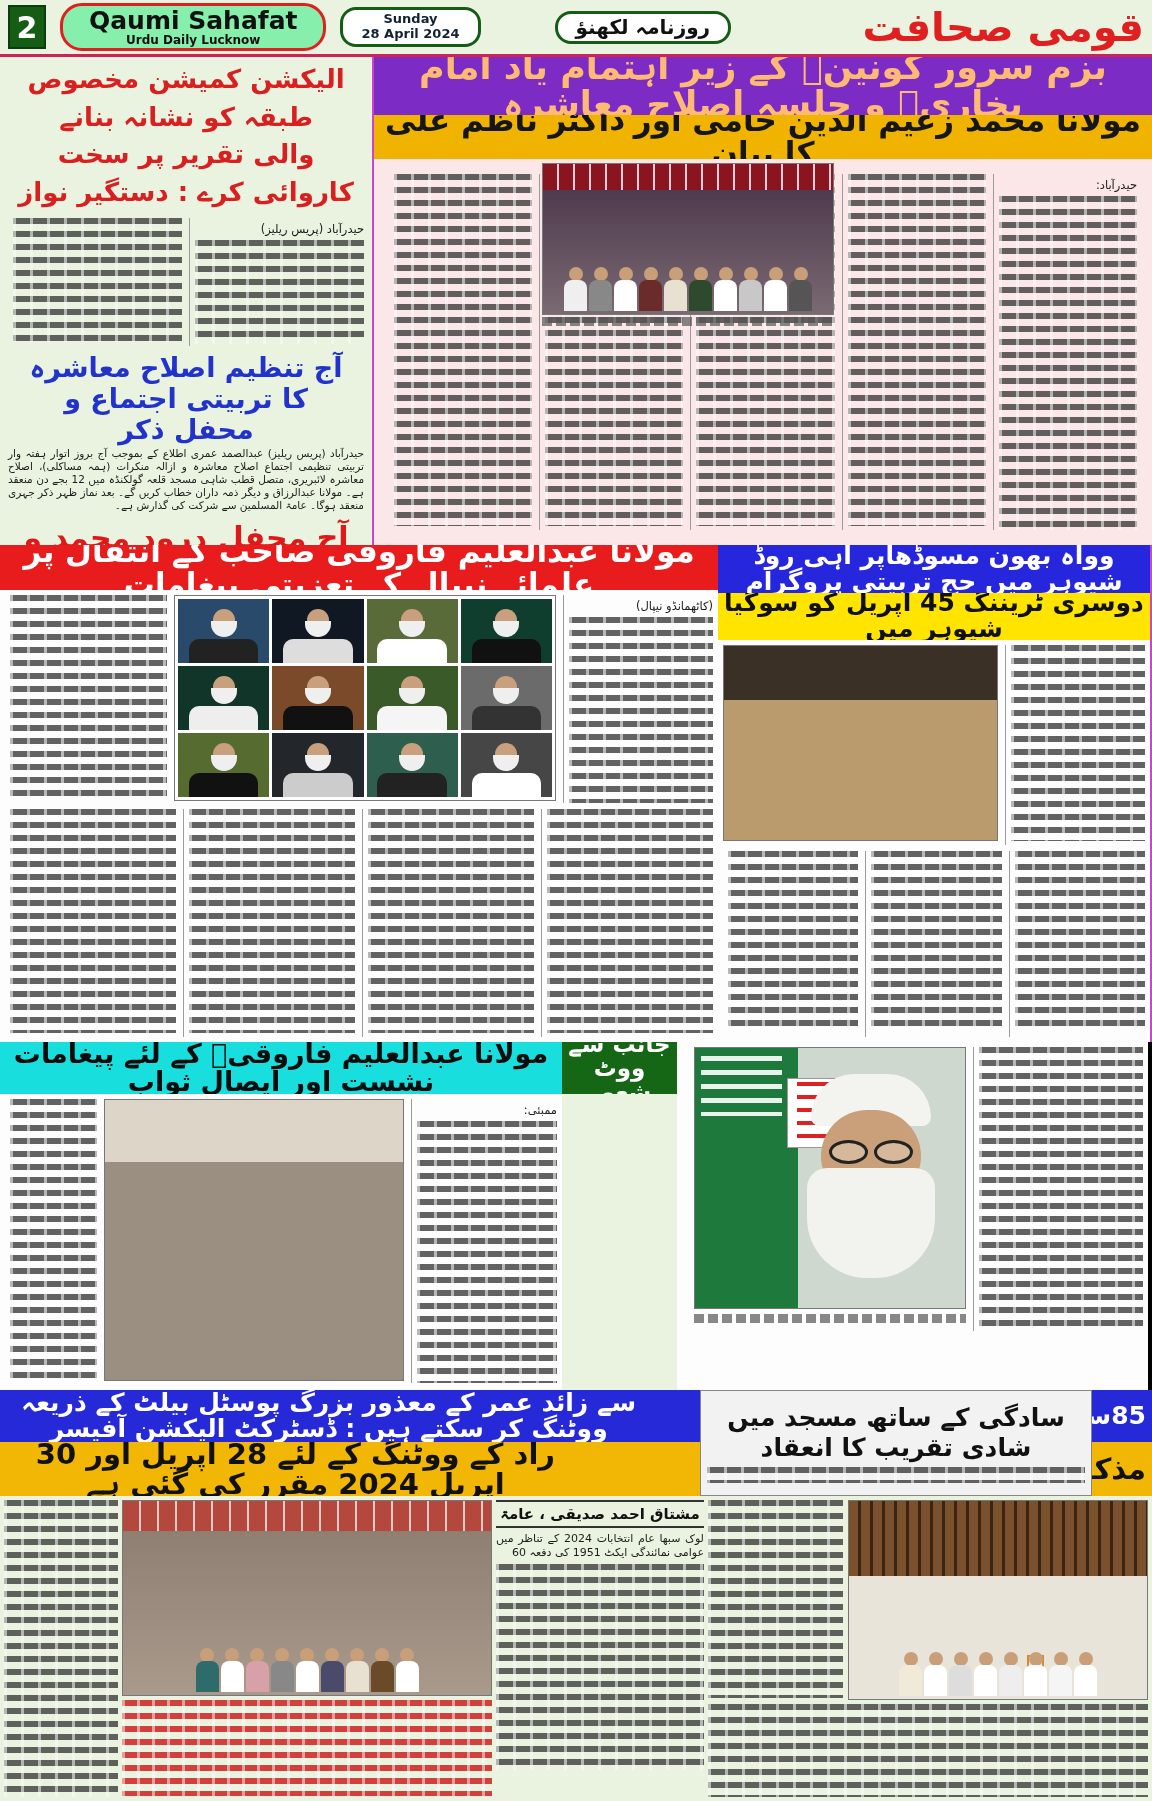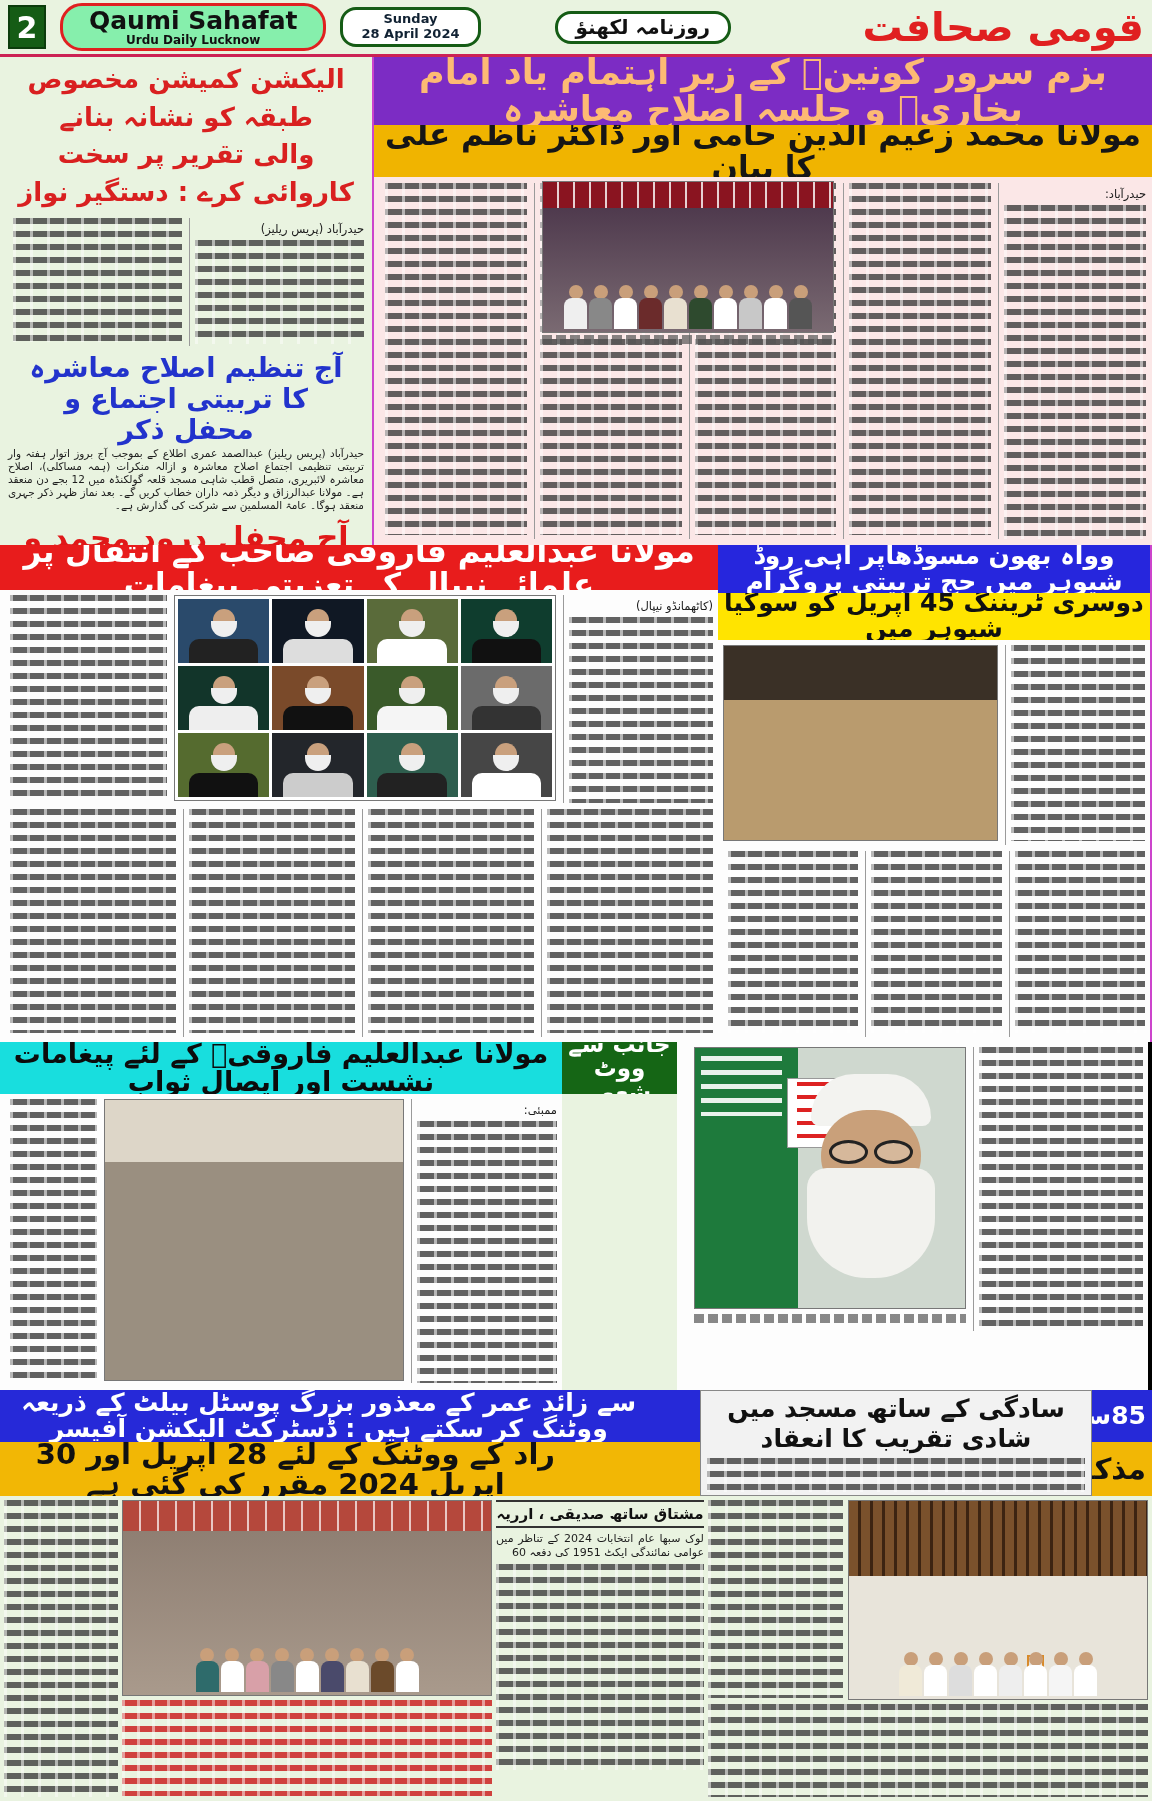--- a/index.html
+++ b/index.html
@@ -45,21 +45,21 @@
   .tile .torso{position:absolute;bottom:0;left:12%;right:12%;height:38%;border-radius:10px 10px 0 0;background:var(--t,#222)}
   
   .toprow{height:488px}
   .tl{width:372px;padding:4px 8px;background:#e9f3e0}
   .tl-head{color:#d92020;font-weight:bold;font-size:26px;text-align:center;line-height:1.45;direction:rtl}
   .blue-head{color:#2233cc;font-weight:bold;font-size:27px;text-align:center;direction:rtl;margin:6px 16px 2px}
   .red-head2{color:#e01818;font-weight:bold;font-size:30px;text-align:center;direction:rtl;margin:8px 0 2px}
   .tr{width:780px;display:flex;flex-direction:column;border-left:2px solid #cc44cc}
   .band-purple{background:#7c2cc4;color:#fdba74;font-size:35px;height:68px}
   .band-yellow{background:#f0b400;color:#161616;font-size:31px;height:52px}
-  .tr-body{flex:1;background:#fbe7e7;position:relative;padding:6px}
+  .tr-body{flex:1;background:#fbe7e7;position:relative;padding:15px}
   .tr-photo{position:absolute;left:168px;top:4px;width:292px;height:152px}
   .tr-photo .banner{position:absolute;top:0;left:0;right:0;height:26px;background:#8a1420;background-image:repeating-linear-gradient(90deg,transparent 0 14px,rgba(255,255,255,.8) 14px 16px)}
   .tr-cap{position:absolute;left:168px;top:158px;width:292px}
   .midrow{height:497px}
   .ml{width:718px;display:flex;flex-direction:column}
   .band-red{background:#e81c1c;color:#fff;font-size:31px;height:45px}
   .ml-body{flex:1;background:#fdfdfd;padding:5px}
   .mr{width:434px;display:flex;flex-direction:column;border-right:2px solid #cc44cc}
   .band-blue{background:#2626dd;color:#fff;font-size:25px;height:48px}
   .band-yel2{background:#ffe400;color:#111;font-size:25px;height:48px}
@@ -71,21 +71,21 @@
   .lr{width:590px;display:flex;flex-direction:row;border-right:4px solid #000000}
   .band-green{background:#156615;color:#fff;font-size:23px;height:52px}
   .lr-body{flex:1;background:#fdfdfd;padding:5px}
   .botrow{height:411px;display:flex;flex-direction:column}
   .bands{position:relative;height:106px}
   .band-bblue{background:#2629d8;color:#fff;font-size:25px;height:52px}
   .band-byel{background:#f2b705;color:#111;font-size:29px;height:54px}
   .bgap{width:392px;flex:none}
   .bfrag{flex:none;padding:0 6px}
   .brest{flex:1}
-  .inset{position:absolute;left:700px;top:0;width:392px;height:106px;background:#f2f2f2;border:1px solid #888;padding:3px 6px;display:flex;flex-direction:column}
+  .inset{position:absolute;left:700px;top:0;width:392px;height:106px;background:#f2f2f2;border:1px solid #888;padding:12px 6px;display:flex;flex-direction:column}
   .inset-head{font-weight:bold;font-size:25px;color:#111;text-align:center;direction:rtl;line-height:1.2}
   .bot-content{flex:1;display:flex;gap:4px;padding:4px;background:#e9f3e0}
   .byline{direction:rtl;text-align:center;font-weight:bold;font-size:15px;color:#111;border-top:2px solid #333;border-bottom:2px solid #333;padding:3px 0;margin-bottom:4px}
   
   .oldman{background:linear-gradient(90deg,#1e7a3c 0 38%,#cfd8cf 38%)}
   .oldman .slog{position:absolute;top:8px;left:6px;width:30%;height:60px;background-image:repeating-linear-gradient(to bottom,rgba(255,255,255,.9) 0 5px,transparent 5px 14px)}
   .oldman .placard{position:absolute;top:30px;left:34%;width:90px;height:70px;background:#fff;border:1px solid #999;background-image:repeating-linear-gradient(to bottom,#d22 3px 7px,transparent 7px 16px);background-size:80% 100%;background-repeat:no-repeat;background-position:center}
   .oldman .cap{position:absolute;top:26px;right:34px;width:120px;height:52px;border-radius:60px 60px 12px 12px;background:#f3f3f0}
   .oldman .face{position:absolute;top:62px;right:44px;width:100px;height:92px;border-radius:46px;background:#c9a07a}
   .oldman .glasses{position:absolute;top:92px;right:52px;width:84px;height:24px;display:flex;gap:6px}
@@ -331,21 +331,21 @@
     <div style="width:370px">
       <div class="photo" style="width:100%;height:196px;background:linear-gradient(#8a7a6e,#a99a8c)">
         <div style="position:absolute;top:0;left:0;right:0;height:30px;background:#b5483c;background-image:repeating-linear-gradient(90deg,transparent 0 16px,rgba(255,255,255,.7) 16px 18px)"></div>
         <div style="position:absolute;bottom:2px;left:4px;right:4px;text-align:center">
           <span class="pp" style="--c:#2e6b6b"></span><span class="pp" style="--c:#fff"></span><span class="pp" style="--c:#d8a0a8"></span><span class="pp" style="--c:#888"></span><span class="pp" style="--c:#fff"></span><span class="pp" style="--c:#4a4a6b"></span><span class="pp" style="--c:#e8e0d0"></span><span class="pp" style="--c:#6b4a2a"></span><span class="pp" style="--c:#fff"></span>
         </div>
       </div>
       <div class="fill-red" style="height:96px;margin-top:4px"></div>
     </div>
     <div style="width:208px">
-      <div class="byline">مشتاق ساتھ صدیقی ، ارریہ</div>
+      <div class="byline">مشتاق احمد صدیقی ، عامۃ</div>
       <div class="body-ur" style="font-size:11px">لوک سبھا عام انتخابات 2024 کے تناظر میں عوامی نمائندگی ایکٹ 1951 کی دفعہ 60</div>
       <div class="fill" style="height:206px;margin-top:4px"></div>
     </div>
     <div style="flex:1;display:flex;flex-direction:column;gap:4px">
       <div style="display:flex;gap:5px;direction:rtl;height:200px">
         <div class="photo wood" style="flex:0 0 300px;height:200px;background-color:#e8e4da;background-size:100% 38%;background-repeat:no-repeat">
           <div style="position:absolute;bottom:2px;left:4px;right:4px;text-align:center">
             <span class="pp" style="--c:#fff"></span><span class="pp" style="--c:#f5f5f5"></span><span class="pp" style="--c:#fff;outline:2px solid #d88a2a;outline-offset:-6px"></span><span class="pp" style="--c:#eee"></span><span class="pp" style="--c:#fff"></span><span class="pp" style="--c:#ddd"></span><span class="pp" style="--c:#fff"></span><span class="pp" style="--c:#f0ead8"></span>
           </div>
         </div>

